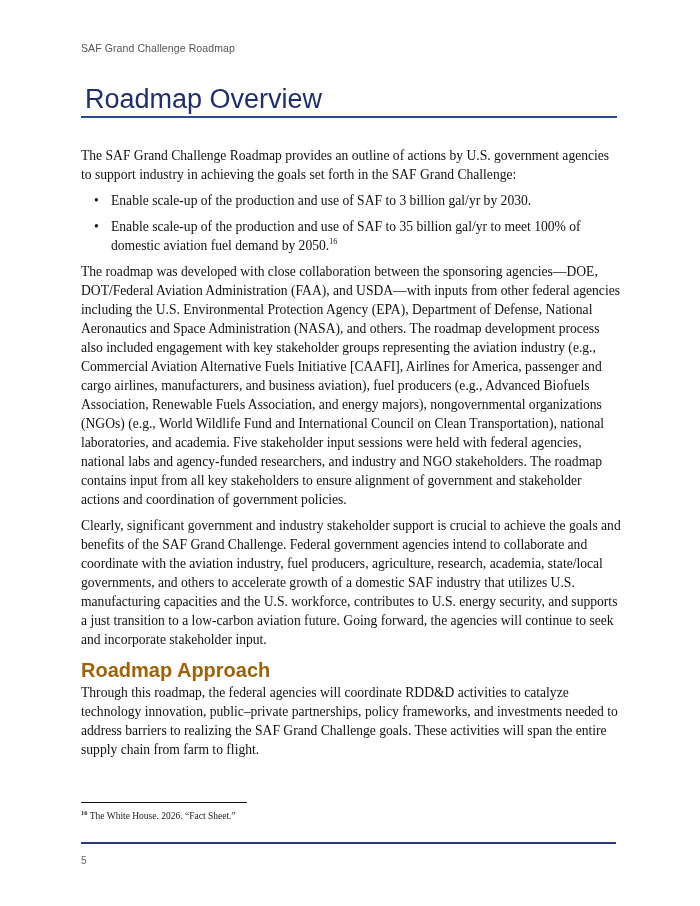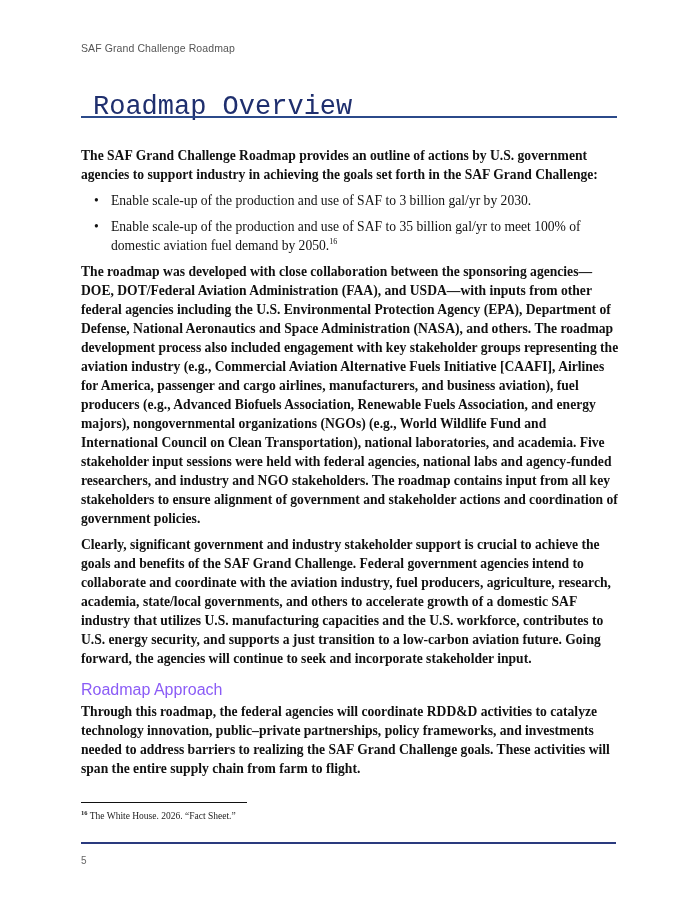--- a/index.html
+++ b/index.html
@@ -5,38 +5,38 @@
     html, body { margin: 0; padding: 0; background: #ffffff; }
     body { width: 700px; height: 906px; position: relative; overflow: hidden; }
     .page { position: absolute; left: 0; top: 0; width: 628px; height: 906px; background: #fff; }
     .running-header {
       position: absolute; left: 81px; top: 42px;
       font-family: "Liberation Sans", sans-serif; font-size: 10.5px; color: #555555;
       letter-spacing: 0.1px;
     }
     .title {
       position: absolute; left: 81px; top: 80px;
-      font-family: Liberation Mono, monospace; font-size: 27px; color: #1f2f6e;
-      font-weight: normal; margin: 12px;
+      font-family: Liberation Sans, sans-serif; font-size: 27px; color: #1f2f6e;
+      font-weight: normal; margin: 4px;
     }
     .title-rule {
       position: absolute; left: 81px; top: 116px; width: 536px; height: 2px; background: #2b4a8a;
     }
     .body {
       position: absolute; left: 81px; top: 146px; width: 540px;
       font-family: "Liberation Serif", serif; font-size: 13.6px; line-height: 19px; color: #111111;
     }
-    .body p { margin: 0 0 7px 0; font-weight: bold; }
+    .body p { margin: 0 0 7px 0; }
     .body ul { margin: 0 0 7px 0; padding-left: 30px; list-style: none; }
     .body li { position: relative; margin: 0 0 7px 0; }
     .body li .bullet { position: absolute; left: -17px; top: 0; }
     sup { font-size: 8px; line-height: 0; vertical-align: super; }
     .subhead {
-      font-family: "Liberation Sans", sans-serif; font-size: 16px; font-weight: normal;
-      color: #8b5cf6; margin: 12px 0 3px 0;
+      font-family: "Liberation Sans", sans-serif; font-size: 20px; font-weight: bold;
+      color: #a16207; margin: 12px 0 3px 0;
     }
     .footnote-rule {
       position: absolute; left: 81px; top: 802px; width: 166px; height: 1px; background: #111;
     }
     .footnote {
       position: absolute; left: 81px; top: 811px;
       font-family: "Liberation Serif", serif; font-size: 9.5px; color: #222;
     }
     .footnote sup { font-size: 6.5px; font-weight: bold; }
     .footer-rule {

